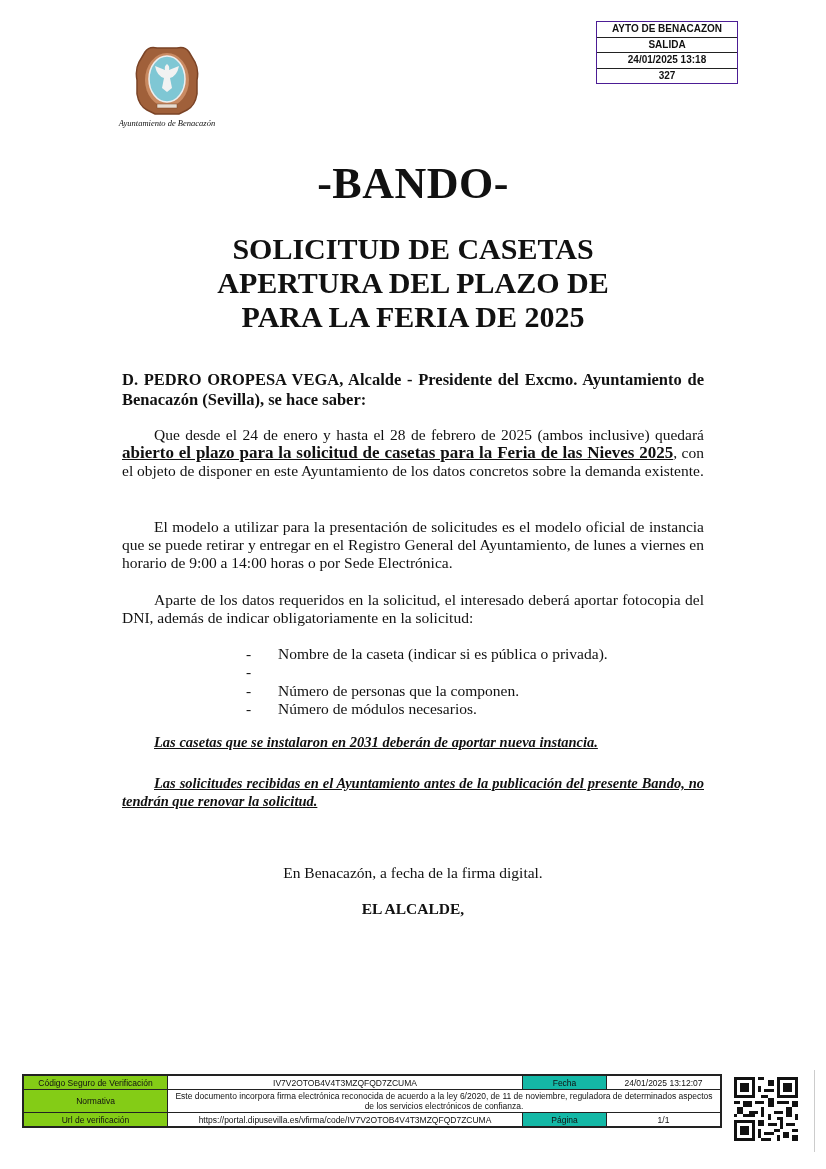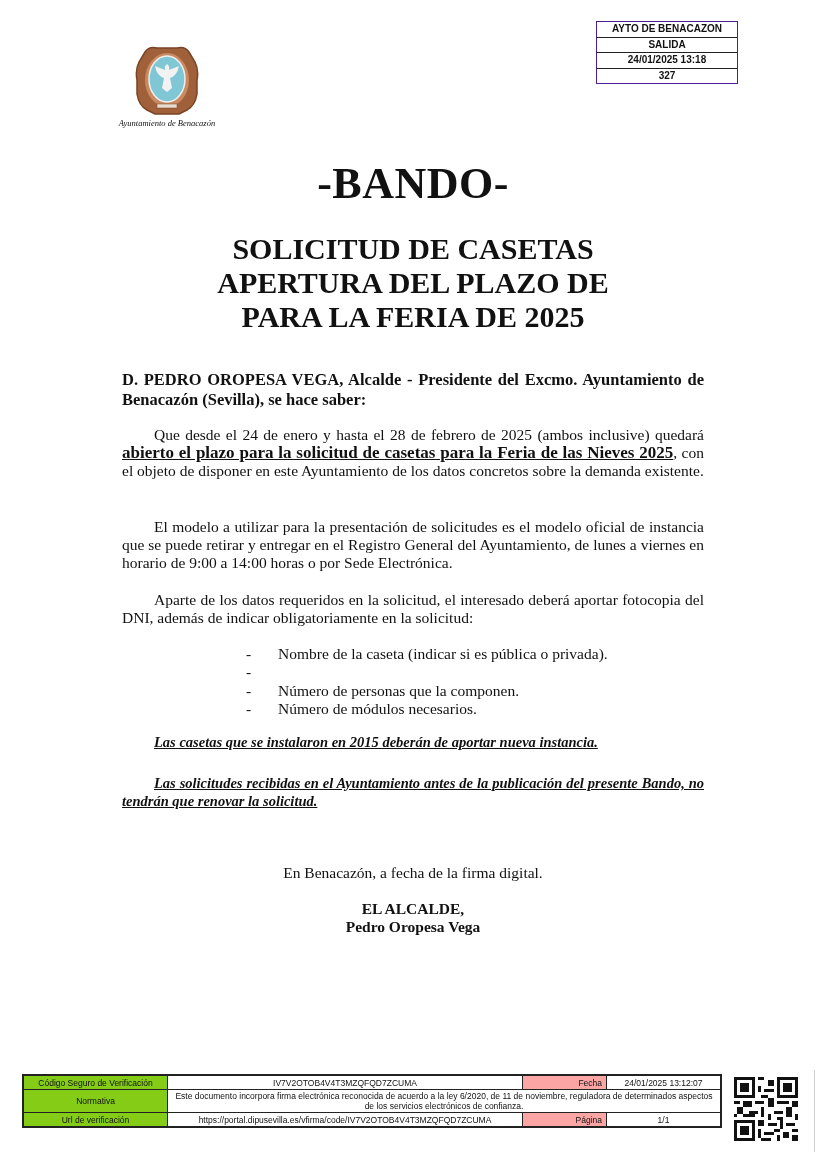--- a/index.html
+++ b/index.html
@@ -35,21 +35,21 @@
   .n2 { top: 774px; }
 
   .closing { left: 0; width: 826px; text-align: center; font-size: 15.5px; }
   .c1 { top: 864px; }
   .sig { top: 900px; font-weight: bold; line-height: 18px; }
 
   
   .verify { left: 22px; top: 1074px; width: 700px; border: 2px solid #222; border-collapse: collapse; font-family: "Liberation Sans", sans-serif; font-size: 8.5px; }
   .verify td { border: 1px solid #222; text-align: center; padding: 0 4px; height: 13px; }
   .verify td.lbl { background: #84cc16; width: 135px; }
-  .verify td.lbl2 { background: #fca5a5; width: 75px; text-align: right; }
+  .verify td.lbl2 { background: #14b8a6; width: 75px; }
   .verify td.val2 { width: 105px; margin-left: 15px; }
   .qr { left: 734px; top: 1077px; width: 64px; height: 64px; }
   .qr-border { left: 726px; top: 1070px; width: 88px; height: 82px; border-right: 1px solid #ccc; }
 </style>
 </head>
 <body>
 
 <div class="abs stamp">
   <div>AYTO DE BENACAZON</div>
   <div>SALIDA</div>
@@ -95,27 +95,26 @@
   <div class="list-item">
       <span class="dash">-</span>
       <span>Número de personas que la componen.</span>
     </div>
   <div class="list-item">
       <span class="dash">-</span>
       <span>Número de módulos necesarios.</span>
     </div>
 </div>
 
-<div class="abs note n1 indent">Las casetas que se instalaron en 2015 deberán de aportar nueva instancia.</div>
+<div class="abs note n1 indent">Las casetas que se instalaron en 2031 deberán de aportar nueva instancia.</div>
 <div class="abs note n2 indent">Las solicitudes recibidas en el Ayuntamiento antes de la publicación del presente Bando, no tendrán que renovar la solicitud.</div>
 
 <div class="abs closing c1">En Benacazón, a fecha de la firma digital.</div>
 <div class="abs closing sig">
   <div>EL ALCALDE,</div>
-  <div>Pedro Oropesa Vega</div>
 </div>
 
 <table class="abs verify">
   <tbody>
       <tr>
     <td class="lbl">Código Seguro de Verificación</td>
     <td>IV7V2OTOB4V4T3MZQFQD7ZCUMA</td>
     <td class="lbl2">Fecha</td>
     <td class="val2">24/01/2025 13:12:07</td>
   </tr>

